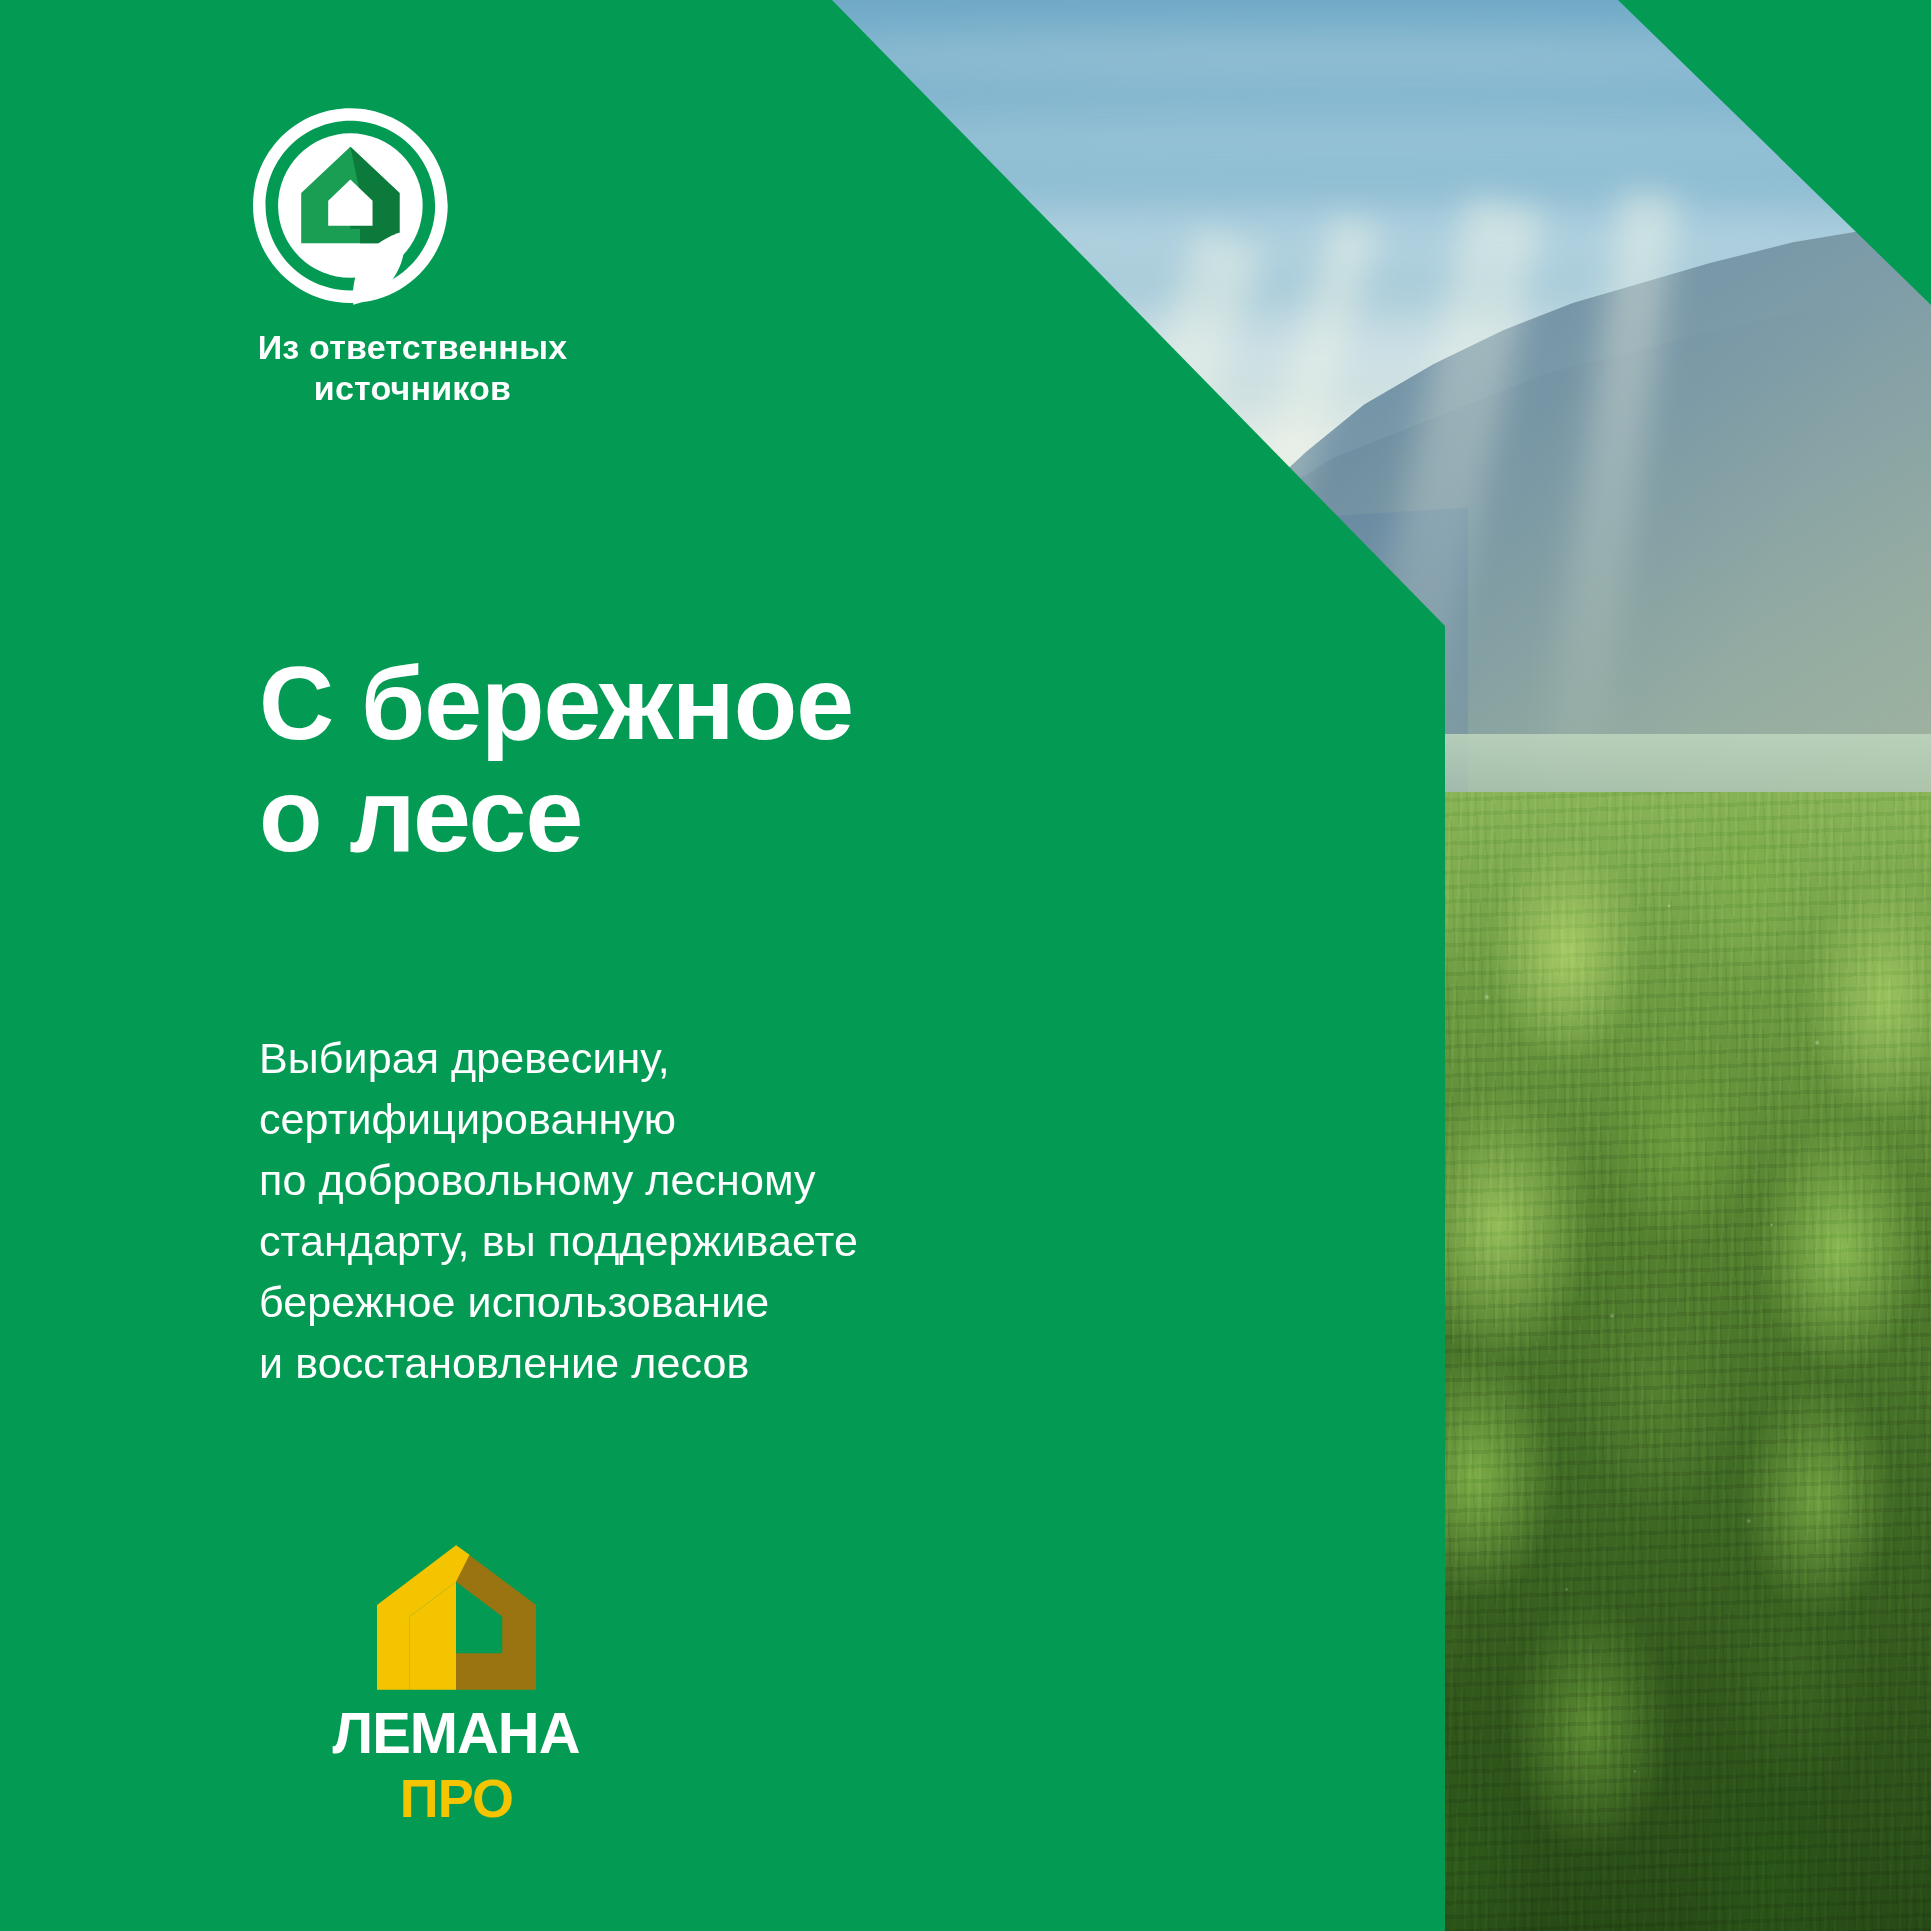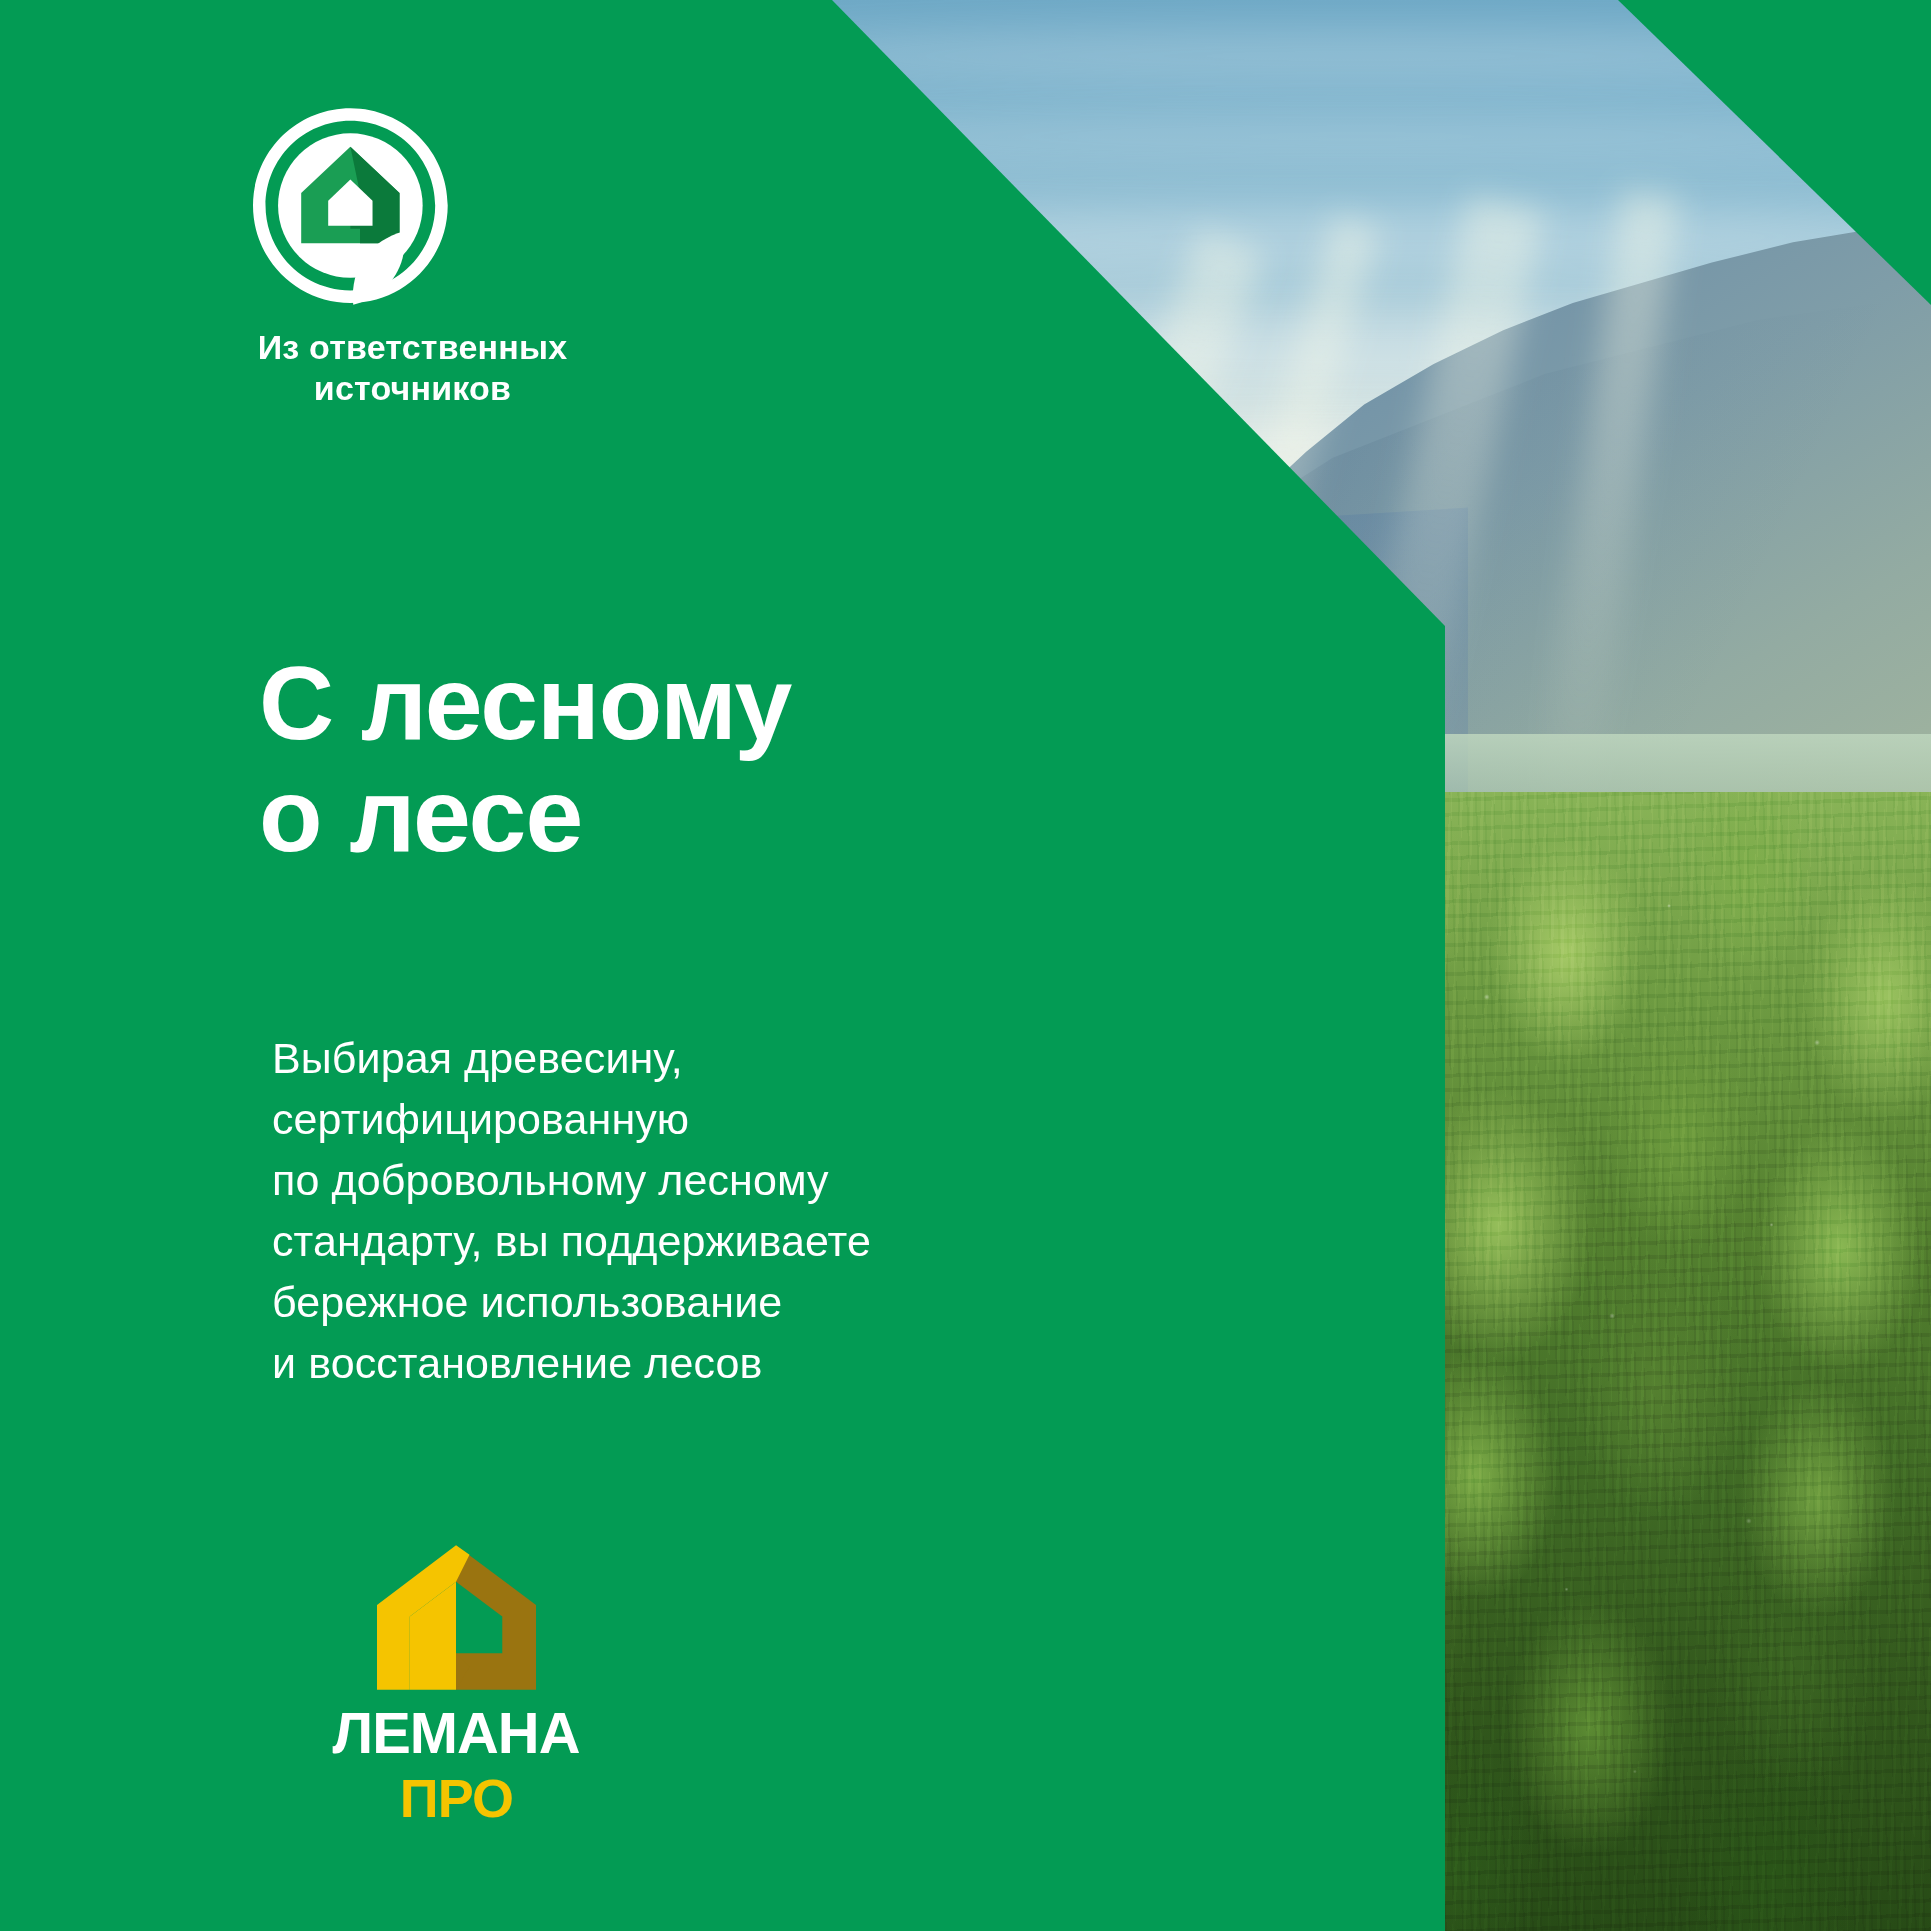--- a/index.html
+++ b/index.html
@@ -252,21 +252,21 @@
     font-weight: bold;
     line-height: 1.08;
     letter-spacing: -1px;
     white-space: pre-line;
     margin: 0;
   }
 
   
   .body-copy {
     position: absolute;
-    left: 272px;
+    left: 259px;
     top: 1028px;
     color: #ffffff;
     font-size: 43px;
     font-weight: normal;
     line-height: 1.42;
     letter-spacing: 0.1px;
     white-space: pre-line;
     margin: 0;
   }
 
@@ -349,21 +349,21 @@
         <path fill="#FFFFFF" d="M112 203c10-30 30-52 56-62-22 20-42 40-56 62z" opacity="0"></path>
 
         <path fill="#1A9E54" d="M113 196c7-27 26-48 50-60-20 21-39 40-50 60z" opacity="0.0"></path>
 
         <path fill="#039B54" d="M150 124c14-10 32-16 52-16 0 0 0 14 0 14-20 0-38 6-52 16z" opacity="0"></path>
       </svg>
       <div class="badge-caption">Из ответственных
 источников</div>
     </div>
 
-    <h1 class="headline">С лесному
+    <h1 class="headline">С бережное
 о лесе</h1>
 
     <p class="body-copy">Выбирая древесину,
 сертифицированную
 по добровольному лесному
 стандарту, вы поддерживаете
 бережное использование
 и восстановление лесов</p>
 
     <div class="brand">

